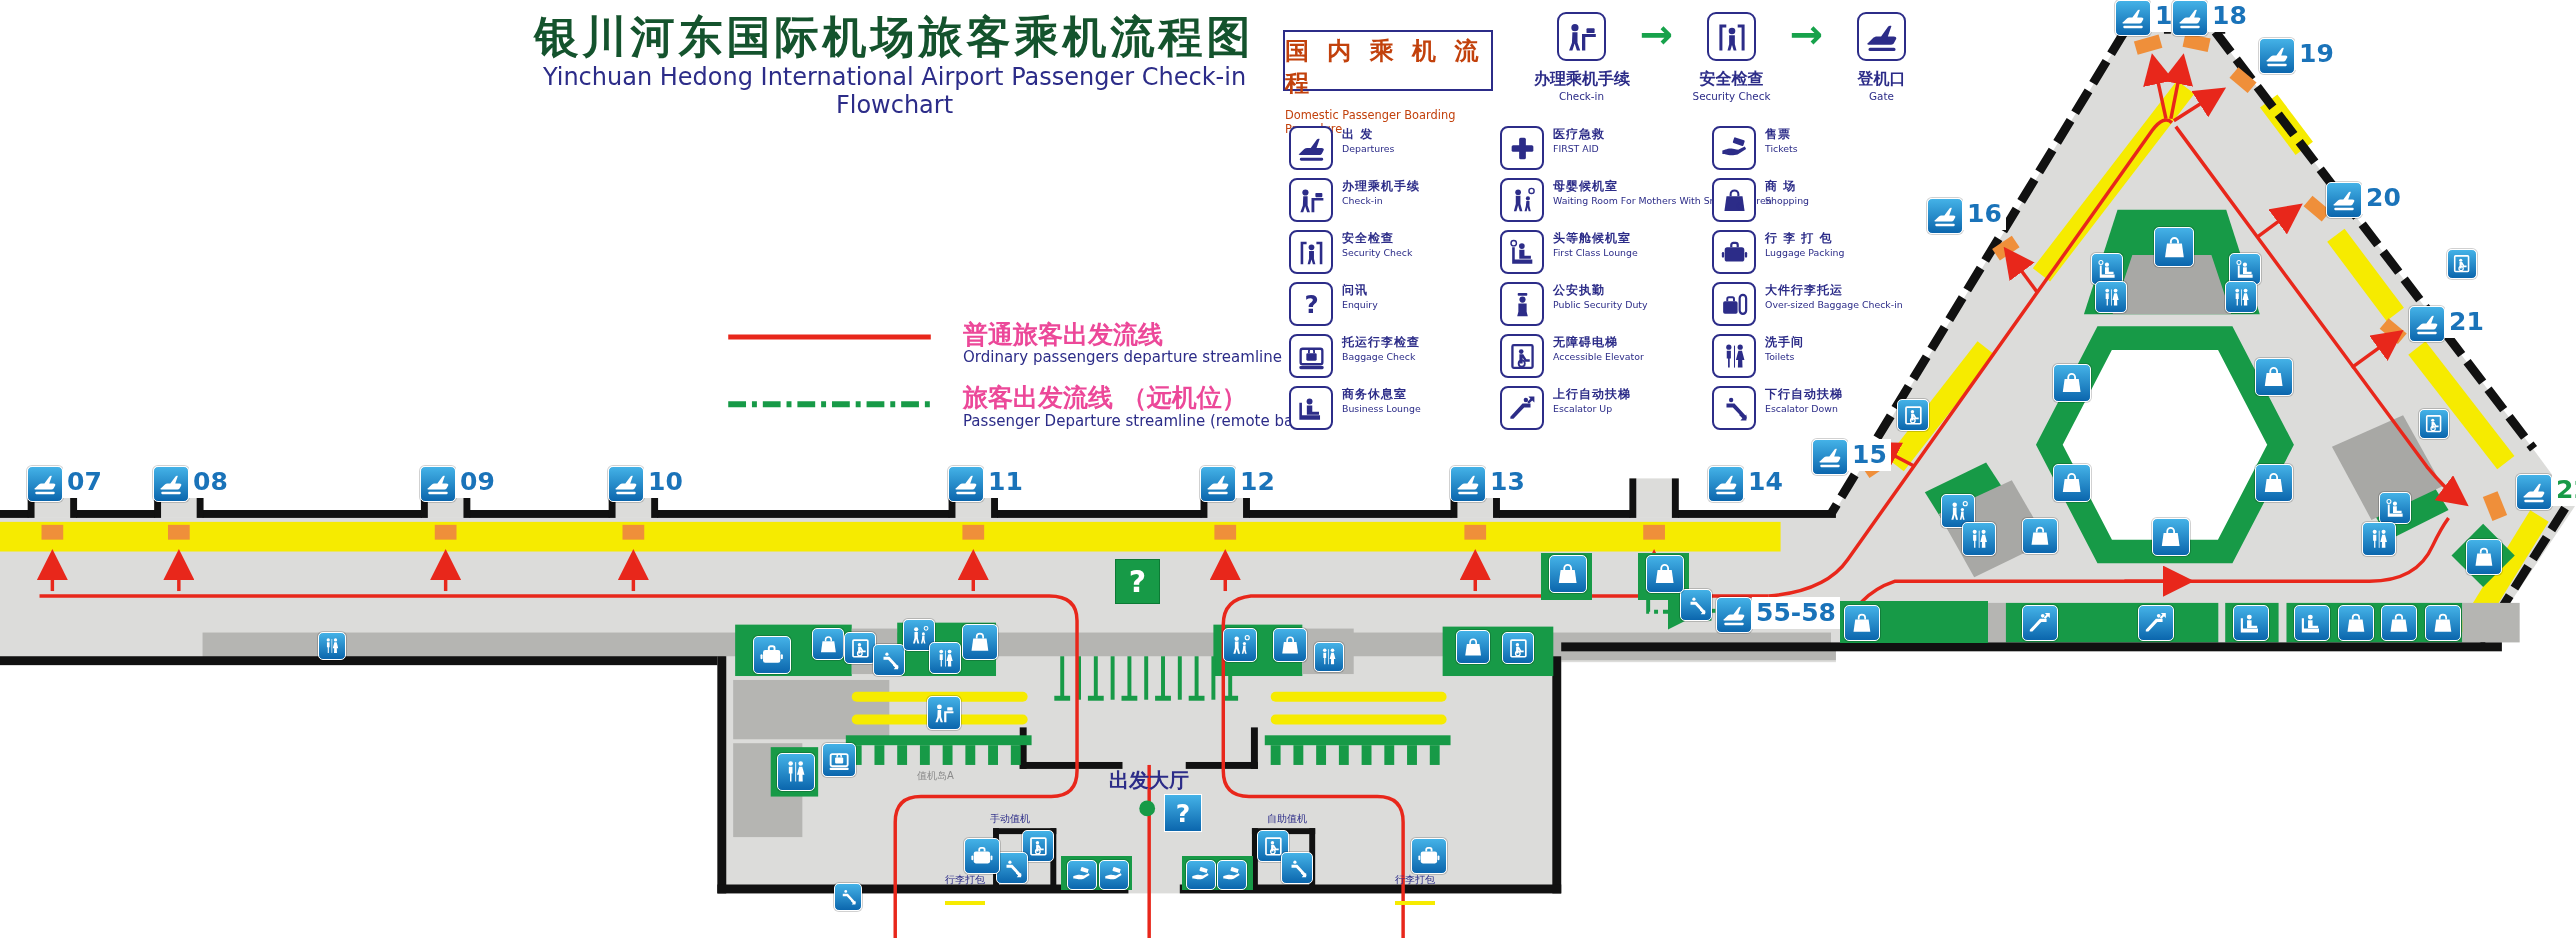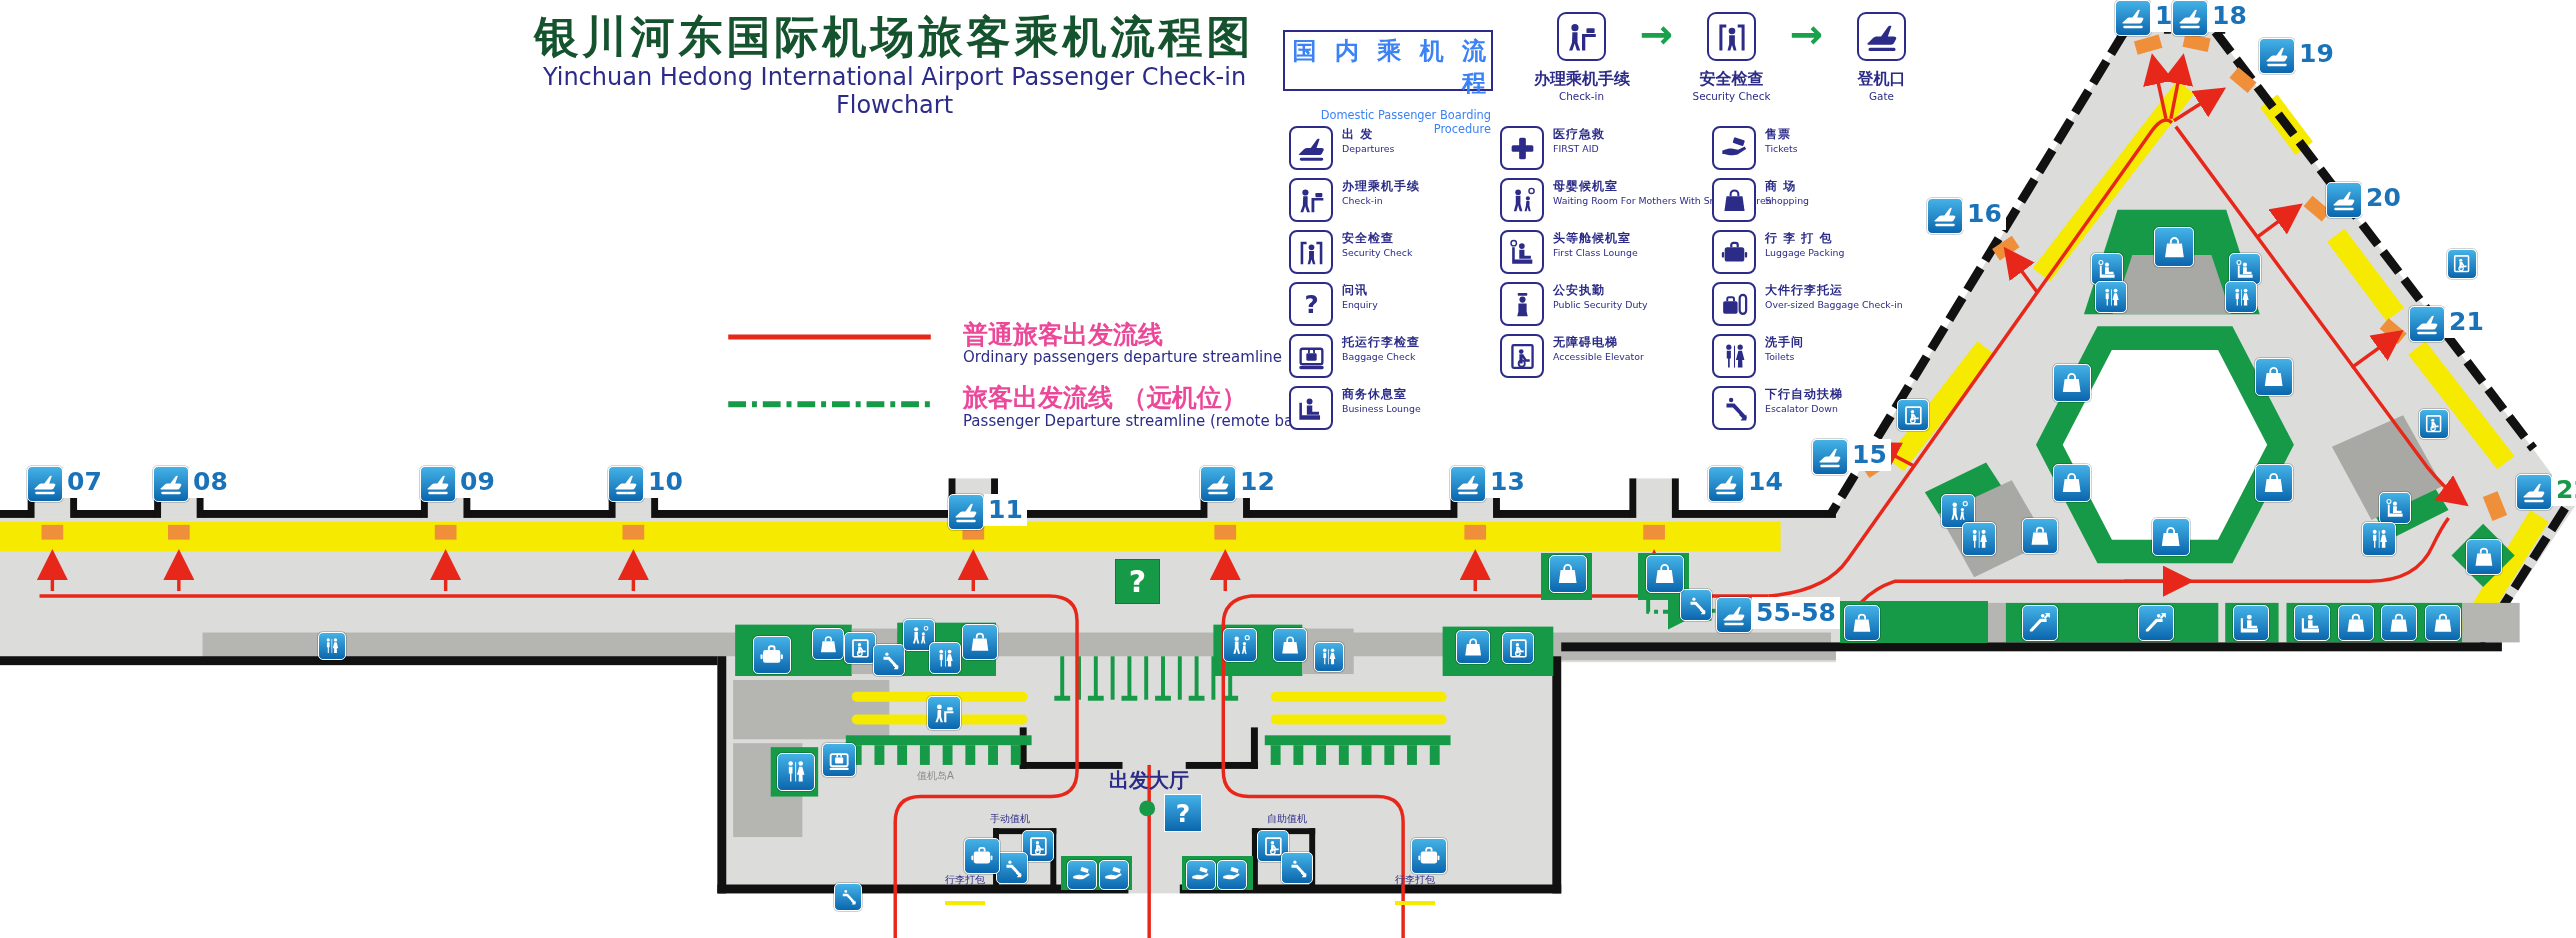--- a/index.html
+++ b/index.html
@@ -2,21 +2,21 @@
 <html><head>
 <meta charset="utf-8">
 <style>
   html,body{margin:0;padding:0;background:#fff;}
   body{font-family:"DejaVu Sans","Liberation Sans",sans-serif;}
   #stage{position:relative;width:2576px;height:939px;background:#fff;overflow:hidden;}
   .abs{position:absolute;}
   
   .title-zh{left:514px;top:8px;width:761px;text-align:center;color:#14532d;font-size:44px;font-weight:bold;letter-spacing:4px;}
   .title-en{left:514px;top:63px;width:761px;text-align:center;color:#2c2c88;font-size:24px;}
-  .proc-box{left:1283px;top:30px;width:206px;height:57px;border:2px solid #2c2c88;text-align:right;color:#3b82f6;}
+  .proc-box{left:1283px;top:30px;width:206px;height:57px;border:2px solid #2c2c88;text-align:left;color:#c2410c;}
   .proc-box .zh{font-size:24px;font-weight:bold;letter-spacing:5px;margin-top:3px;}
   .proc-box .en{font-size:11.4px;margin-top:9px;}
   .proc-steps{left:1534px;top:12px;display:flex;align-items:flex-start;}
   .proc-step{width:95px;text-align:center;}
   .proc-ic{width:45px;height:45px;margin:0 auto;border:2.5px solid #2c2c88;border-radius:9px;color:#2c2c88;display:flex;align-items:center;justify-content:center;background:#fff;}
   .proc-ic svg{width:36px;height:36px;}
   .proc-zh{font-size:16px;font-weight:bold;color:#2c2c88;margin-top:8px;white-space:nowrap;}
   .proc-en{font-size:10.4px;color:#2c2c88;}
   .proc-arrow{color:#17a24b;font-size:40px;font-weight:bold;line-height:45px;width:55px;text-align:center;}
   
@@ -548,20 +548,31 @@
         <div class="leg-ic">
           <svg viewBox="0 0 24 24">
             <use href="#sym-elevator"></use>
           </svg>
         </div>
     <div class="leg-txt">
           <div class="leg-zh">无障碍电梯</div>
     <div class="leg-en">Accessible Elevator</div>
         </div>
       </div>
+      <div class="legend-item">
+        <div class="leg-ic">
+          <svg viewBox="0 0 24 24">
+            <use href="#sym-escalator-up"></use>
+          </svg>
+        </div>
+    <div class="leg-txt">
+          <div class="leg-zh">上行自动扶梯</div>
+    <div class="leg-en">Escalator Up</div>
+        </div>
+      </div>
     </div>
   <div class="legend-col" id="leg-col-2" style="left:1712px;">
       <div class="legend-item">
         <div class="leg-ic">
           <svg viewBox="0 0 24 24">
             <use href="#sym-tickets"></use>
           </svg>
         </div>
     <div class="leg-txt">
           <div class="leg-zh">售票</div>
@@ -955,21 +966,21 @@
     <div class="num">09</div>
       </div>
       <div class="gate" style="left: 608px; top: 466px;">
         <div class="gic">
           <svg viewBox="0 0 24 24">
             <use href="#sym-plane"></use>
           </svg>
         </div>
     <div class="num">10</div>
       </div>
-      <div class="gate" style="left: 948px; top: 494px;">
+      <div class="gate" style="left: 948px; top: 466px;">
         <div class="gic">
           <svg viewBox="0 0 24 24">
             <use href="#sym-plane"></use>
           </svg>
         </div>
     <div class="num">11</div>
       </div>
       <div class="gate" style="left: 1200px; top: 466px;">
         <div class="gic">
           <svg viewBox="0 0 24 24">

